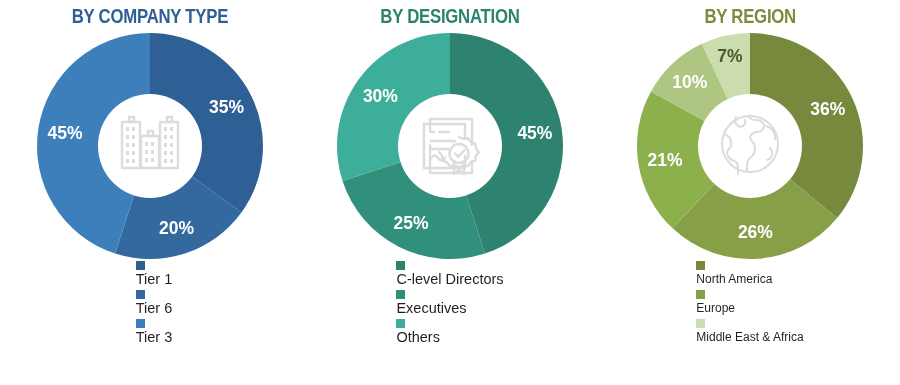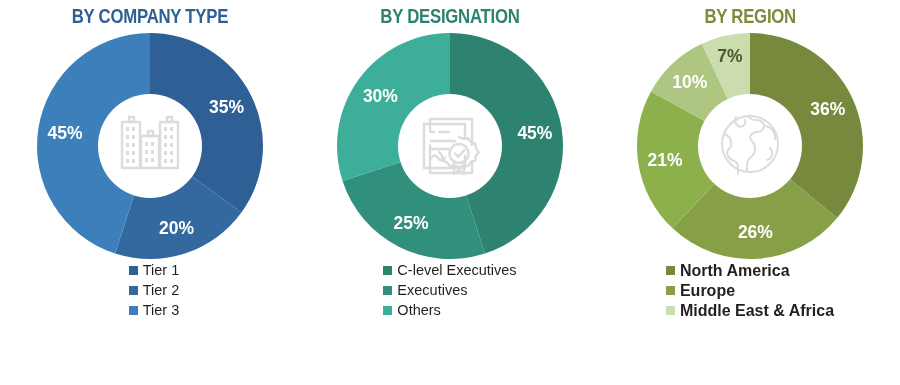--- a/index.html
+++ b/index.html
@@ -55,37 +55,36 @@
   .pct-dark{ fill:#4b5a28; }
   .legend{
     margin-top:2px;
     display:flex;
     flex-direction:column;
     gap:1px;
     align-items:flex-start;
   }
   .legend-row{
     display:flex;
-    flex-direction:row;
-    align-items:center;
+    flex-direction:column;
     line-height:19px;
   }
   .swatch{
     width:9px;height:9px;
     margin-right:5px;
     flex:0 0 auto;
     display:inline-block;
   }
   .legend-label{
     font-size:14.5px;
     color:#231f20;
     white-space:nowrap;
   }
   .legend-1{ padding-left:8px; }
-  .legend-3 .legend-label{ font-size:16px;font-weight:bold; }
+  .legend-3 .legend-label{ font-size:12px; }
 </style>
 </head>
 <body>
 
 <div class="board">
 
   <div class="panel">
     <div class="panel-title" style="color:#2E6095">BY COMPANY TYPE</div>
 
     <div class="chart-wrap">
@@ -142,21 +141,21 @@
       </svg>
     </div>
 
     <div class="legend legend-1">
       <div class="legend-row">
         <span class="swatch" style="background:#2E6095"></span>
         <span class="legend-label">Tier 1</span>
       </div>
       <div class="legend-row">
         <span class="swatch" style="background:#33699F"></span>
-        <span class="legend-label">Tier 2</span>
+        <span class="legend-label">Tier 6</span>
       </div>
       <div class="legend-row">
         <span class="swatch" style="background:#3C7FBB"></span>
         <span class="legend-label">Tier 3</span>
       </div>
     </div>
   </div>
 
   <div class="panel">
     <div class="panel-title" style="color:#2E8370">BY DESIGNATION</div>
@@ -190,21 +189,21 @@
           <path d="M49 33 l4.3 1.9 l4.7 -0.6 l2.9 3.7 l4.4 1.8 l0.6 4.7 l2.9 3.7 l-2.9 3.7 l-0.6 4.7 l-4.4 1.8 l-2.9 3.7 l-4.7 -0.6 l-4.3 1.9 l-4.3 -1.9 l-4.7 0.6 l-2.9 -3.7 l-4.4 -1.8 l-0.6 -4.7 l-2.9 -3.7"></path>
           <circle cx="49" cy="49.5" r="9.5"></circle>
           <path d="M45 49.5 l3.2 3.4 l6.2 -6.6"></path>
         </g>
       </svg>
     </div>
 
     <div class="legend">
       <div class="legend-row">
         <span class="swatch" style="background:#2E8370"></span>
-        <span class="legend-label">C-level Executives</span>
+        <span class="legend-label">C-level Directors</span>
       </div>
       <div class="legend-row">
         <span class="swatch" style="background:#30907B"></span>
         <span class="legend-label">Executives</span>
       </div>
       <div class="legend-row">
         <span class="swatch" style="background:#3DAE9A"></span>
         <span class="legend-label">Others</span>
       </div>
     </div>

